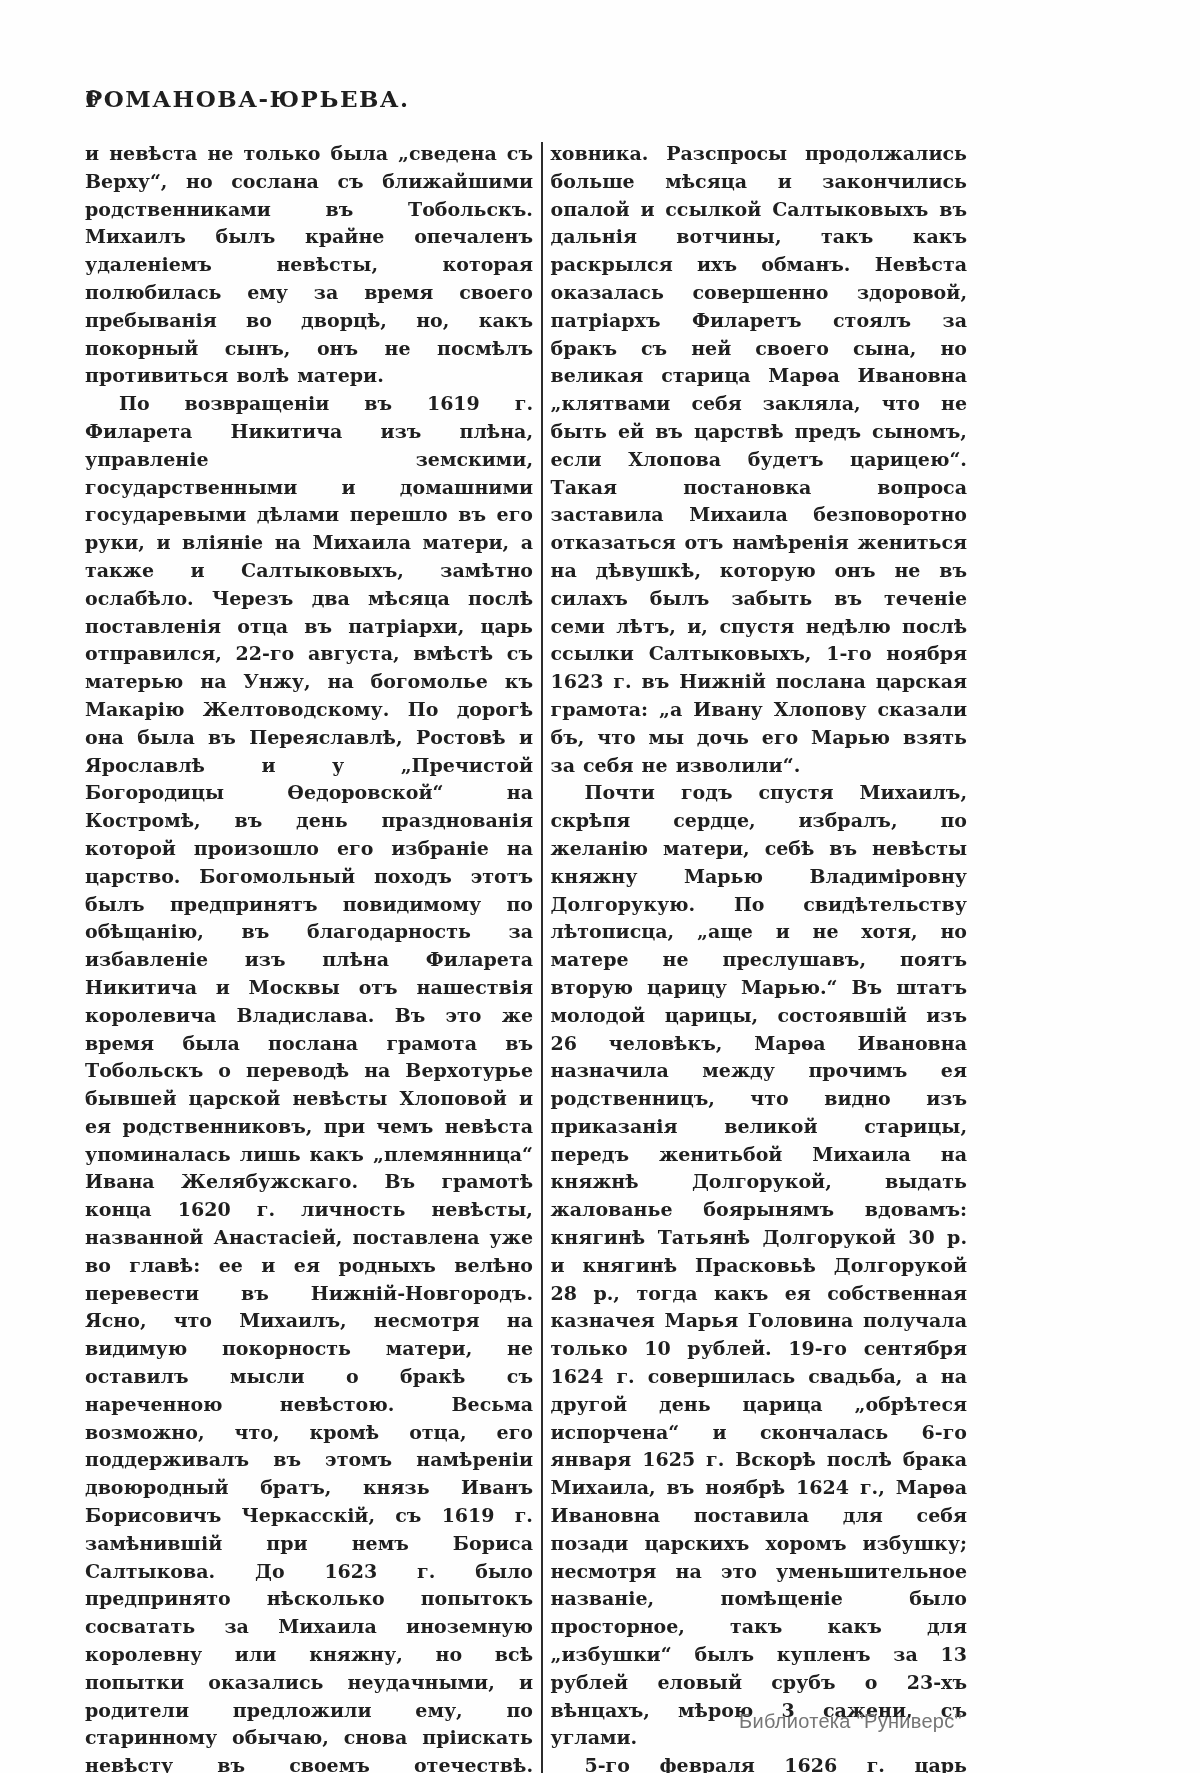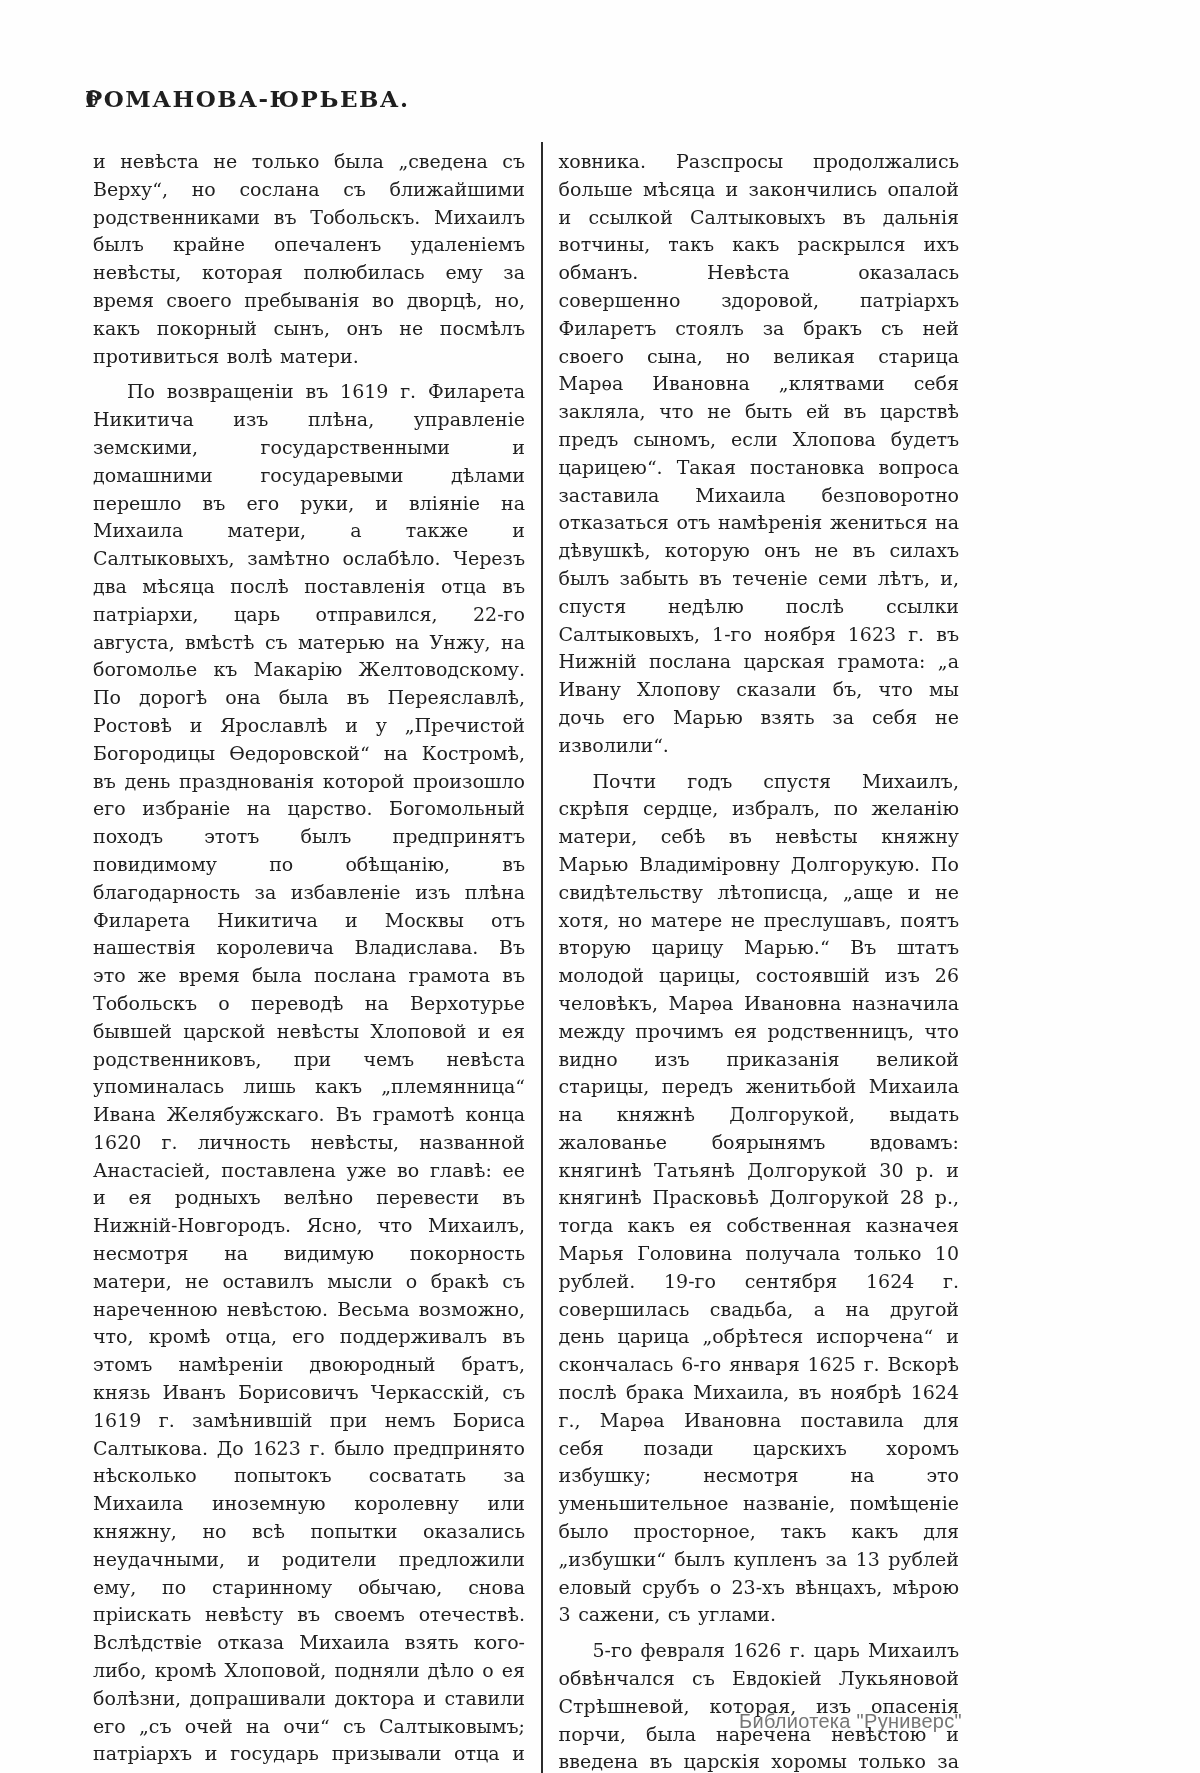--- a/index.html
+++ b/index.html
@@ -54,21 +54,22 @@
     word-spacing: 1.5px;
   }
   .column.left  { width: 448px; }
   .column.right { flex: 1; }
   .divider {
     width: 1.5px;
     background: #2b2b2b;
     margin: 2px 8px 0 8px;
   }
   .para {
-    margin: 8px;
+    margin: 0;
+    font-weight: bold;
   }
   .para.indent {
     text-indent: 34px;
   }
   .watermark {
     position: absolute;
     right: 238px;
     bottom: 40px;
     font-family: "Liberation Sans", sans-serif;
     font-size: 20px;

